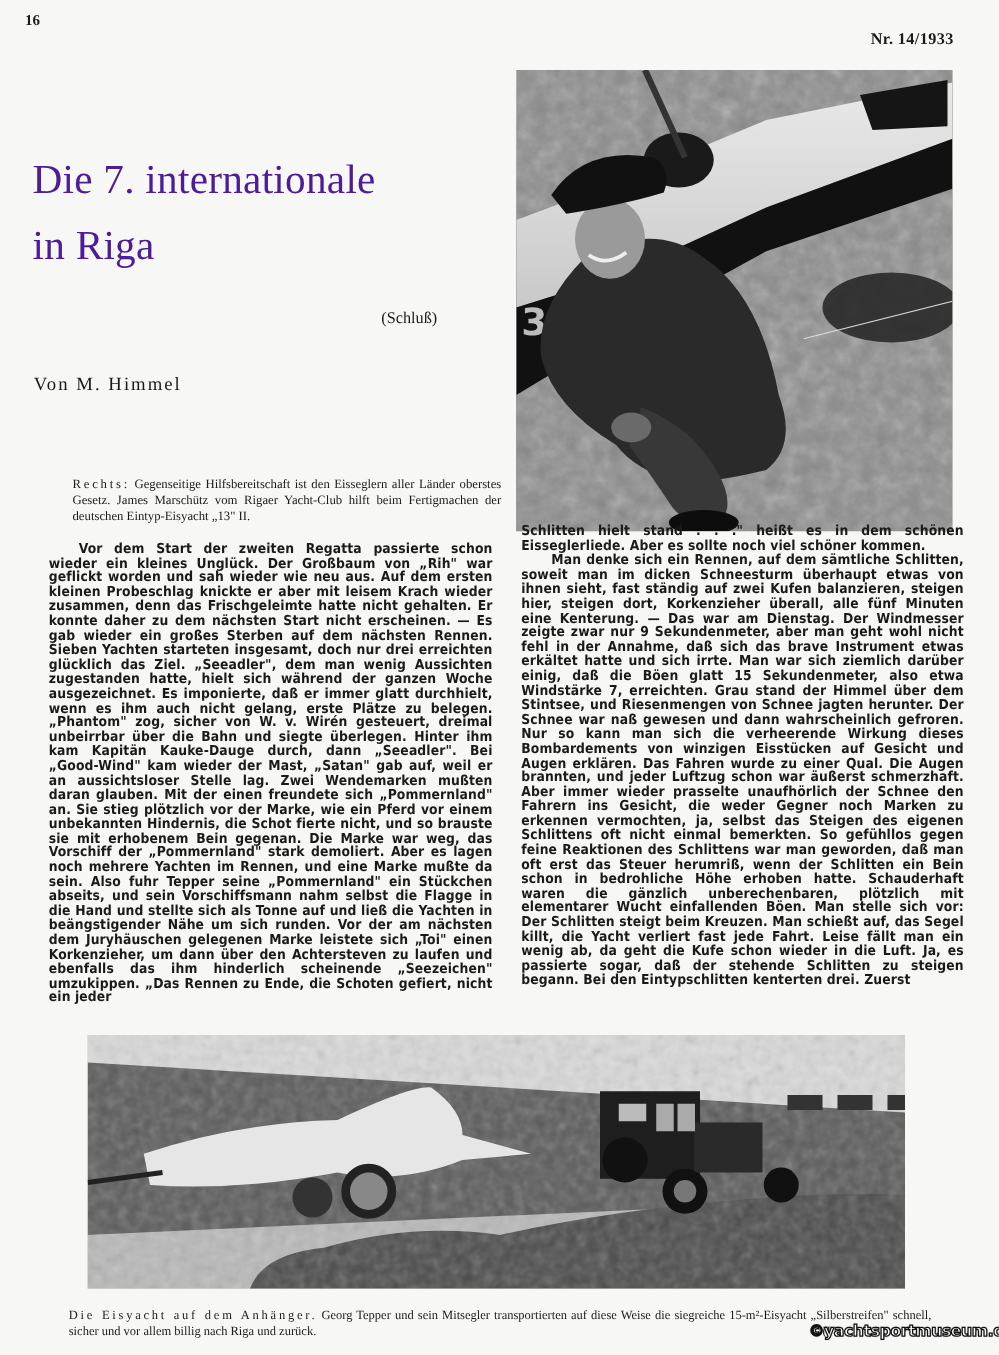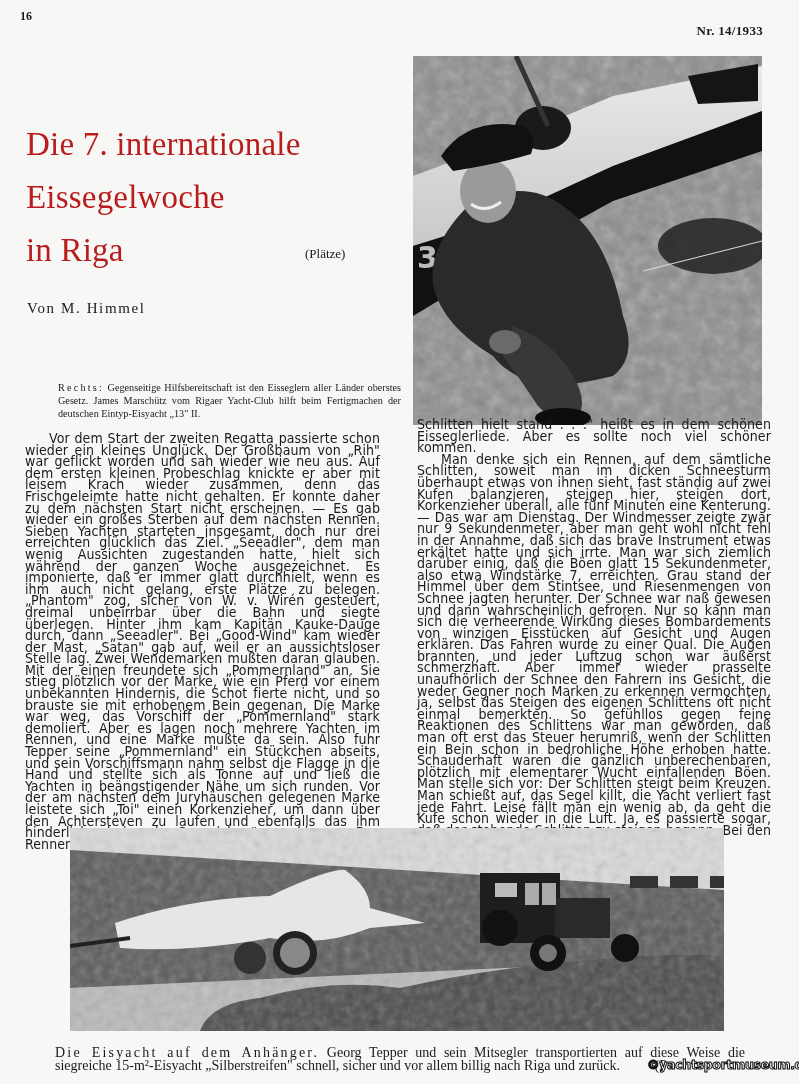--- a/index.html
+++ b/index.html
@@ -8,60 +8,59 @@
     background: #f7f7f5;
     position: relative;
     font-family: "DejaVu Serif", "Liberation Serif", serif;
     color: #1a1a1a;
   }
   .abs { position: absolute; }
   .page-number { left: 20px; top: 9px; font-size: 12px; font-family: "Liberation Serif", serif; font-weight: bold; }
   .issue { right: 36px; top: 23px; font-size: 13px; font-family: "Liberation Serif", serif; font-weight: bold; letter-spacing: 0.3px; text-align: center; }
 
   .title { left: 26px; top: 118px; width: 370px; font-family: "Liberation Serif", serif;
-    font-size: 33px; line-height: 53px; font-weight: normal; color: #b91c1c; letter-spacing: 0.2px; }
+    font-size: 33px; line-height: 53px; font-weight: normal; color: #4c1d95; letter-spacing: 0.2px; }
   .title .line { display: block; white-space: nowrap; }
   .schluss { left: 305px; top: 246px; font-size: 13px; font-family: "Liberation Serif", serif; }
   .author { left: 27px; top: 300px; font-size: 15px; font-family: "Liberation Serif", serif; letter-spacing: 1.6px; }
 
   .photo-top { left: 413px; top: 56px; width: 349px; height: 369px; overflow: hidden;
     background: linear-gradient(160deg, #b9b9b9 0%, #8a8a8a 35%, #777 60%, #9d9d9d 100%); }
   .photo-top svg, .photo-bottom svg { display: block; }
 
   .caption-top { left: 58px; top: 381px; width: 343px; font-family: "Liberation Serif", serif;
     font-size: 10.2px; line-height: 13px; text-align: justify; }
   .spaced { letter-spacing: 2.2px; }
 
-  .col { font-family: "DejaVu Sans Condensed", "DejaVu Sans", sans-serif; font-size: 14px; line-height: 11.6px;
-    text-align: justify; letter-spacing: 0.1px; }
-  .col-left { left: 25px; top: 433px; width: 355px; }
+  .col { font-family: "DejaVu Sans Condensed", "DejaVu Sans", sans-serif; font-size: 11px; line-height: 11.6px;
+    text-align: justify; letter-spacing: 0.1px; font-weight: bold; }
+  .col-left { left: 39px; top: 433px; width: 355px; }
   .col-right { left: 417px; top: 419px; width: 354px; }
   .col p { margin: 0; }
   .col p.indent { text-indent: 24px; }
 
   .photo-bottom { left: 70px; top: 828px; width: 654px; height: 203px; overflow: hidden; background: #cfcfcf; }
 
   .caption-bottom { left: 55px; top: 1047px; width: 690px; font-family: "Liberation Serif", serif;
-    font-size: 14px; line-height: 12.5px; text-align: justify; }
+    font-size: 10px; line-height: 12.5px; text-align: justify; }
   .watermark { left: 647px; top: 1057px; font-family: "DejaVu Sans", sans-serif; font-weight: bold;
     font-size: 12.5px; color: #fff; -webkit-text-stroke: 1px #111;
     text-shadow: 0 0 1px #000; letter-spacing: -0.3px; }
 </style>
 </head>
 <body>
 
 <div class="abs page-number">16</div>
 <div class="abs issue">Nr. 14/1933</div>
 
 <h1 class="abs title" style="margin:0">
   <span class="line">Die 7. internationale</span>
-  <span class="line">Eissegelwoche</span>
   <span class="line">in Riga</span>
 </h1>
-<div class="abs schluss">(Plätze)</div>
+<div class="abs schluss">(Schluß)</div>
 <div class="abs author">Von M. Himmel</div>
 
 <div class="abs photo-top">
   <svg width="349" height="369" viewBox="0 0 349 369">
     <defs>
       <filter id="grain">
           <feTurbulence type="fractalNoise" baseFrequency="0.08" numOctaves="3" seed="4"></feTurbulence>
           <feColorMatrix type="saturate" values="0"></feColorMatrix>
           <feComponentTransfer>
             <feFuncA type="table" tableValues="0 0.55"></feFuncA>

